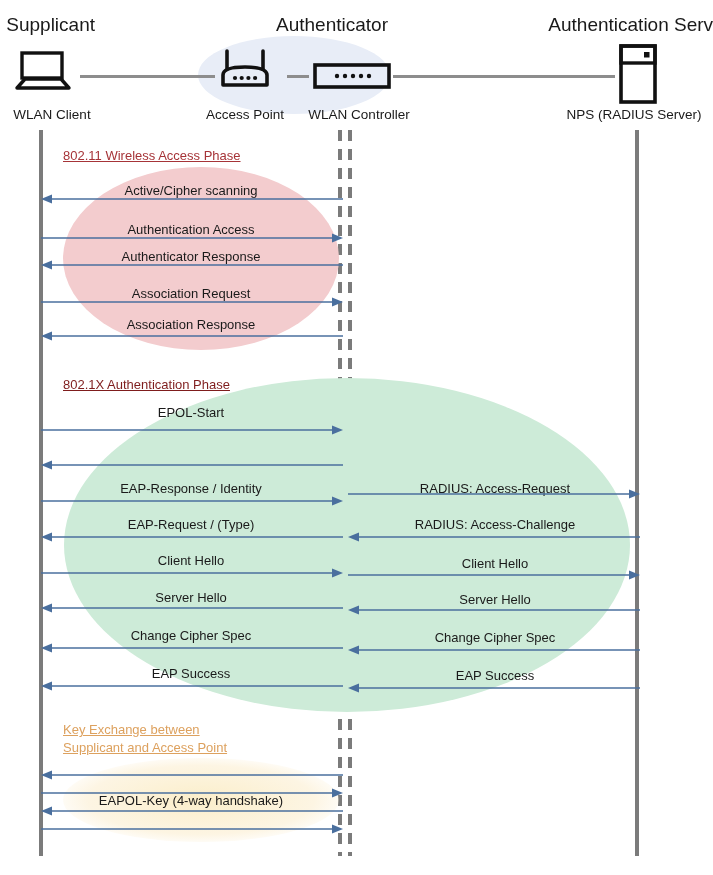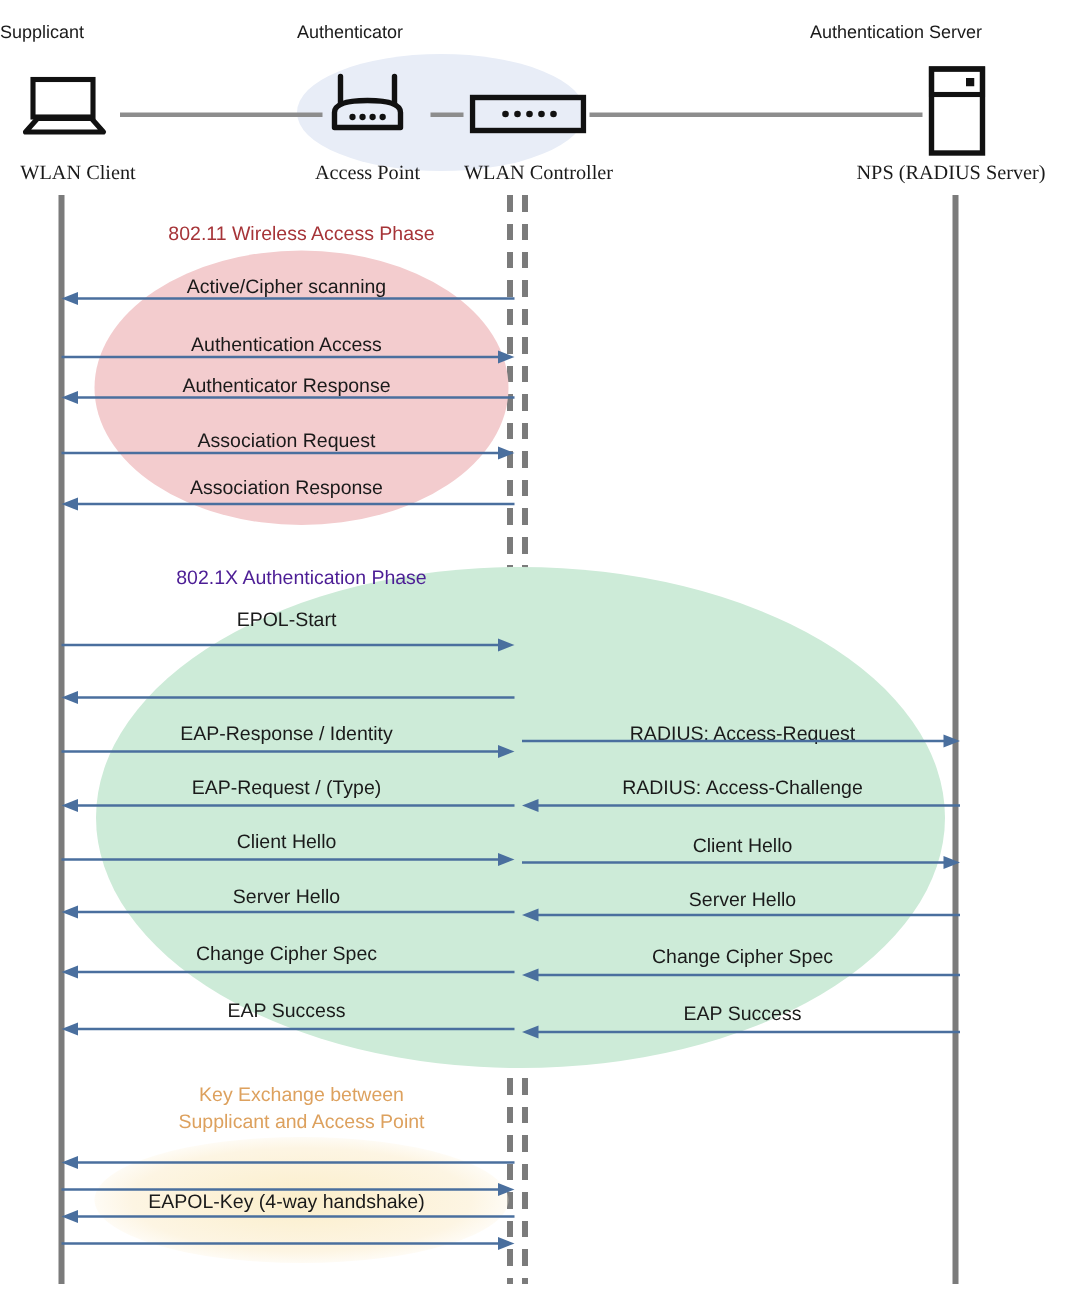--- a/index.html
+++ b/index.html
@@ -14,32 +14,31 @@
     position: relative;
     width: 713px;
     height: 875px;
     background: #ffffff;
     overflow: hidden;
   }
 
   
   .actor-title {
     position: absolute;
-    font-size: 12px;
+    font-size: 19px;
     color: #1a1a1a;
     white-space: nowrap;
-    text-align: left;
+    text-align: right;
   }
   .actor-caption {
     position: absolute;
     font-size: 13.5px;
     color: #1a1a1a;
     white-space: nowrap;
     text-align: center;
-    font-family: Liberation Serif, serif;
   }
 
   .auth-blob {
     position: absolute;
     left: 198px;
     top: 36px;
     width: 192px;
     height: 78px;
     border-radius: 50%;
     background: #e8edf7;
@@ -83,25 +82,25 @@
   .blob-amber-soft {
     background: radial-gradient(ellipse at center, #fbeeca 0%, #fdf5e3 58%, rgba(253,245,227,0) 78%);
     border-radius: 50%;
   }
 
   
   .phase-label {
     position: absolute;
     font-size: 13px;
     white-space: nowrap;
-    text-align: center;
     line-height: 18px;
+    text-decoration: underline;
   }
   .phase-red   { color: #a63438; }
-  .phase-green { color: #4c1d95; }
+  .phase-green { color: #7f1d1d; }
   .phase-amber { color: #dda15e; }
 
   
   .msg-label {
     position: absolute;
     font-size: 13px;
     color: #1a1a1a;
     white-space: nowrap;
     text-align: center;
   }

